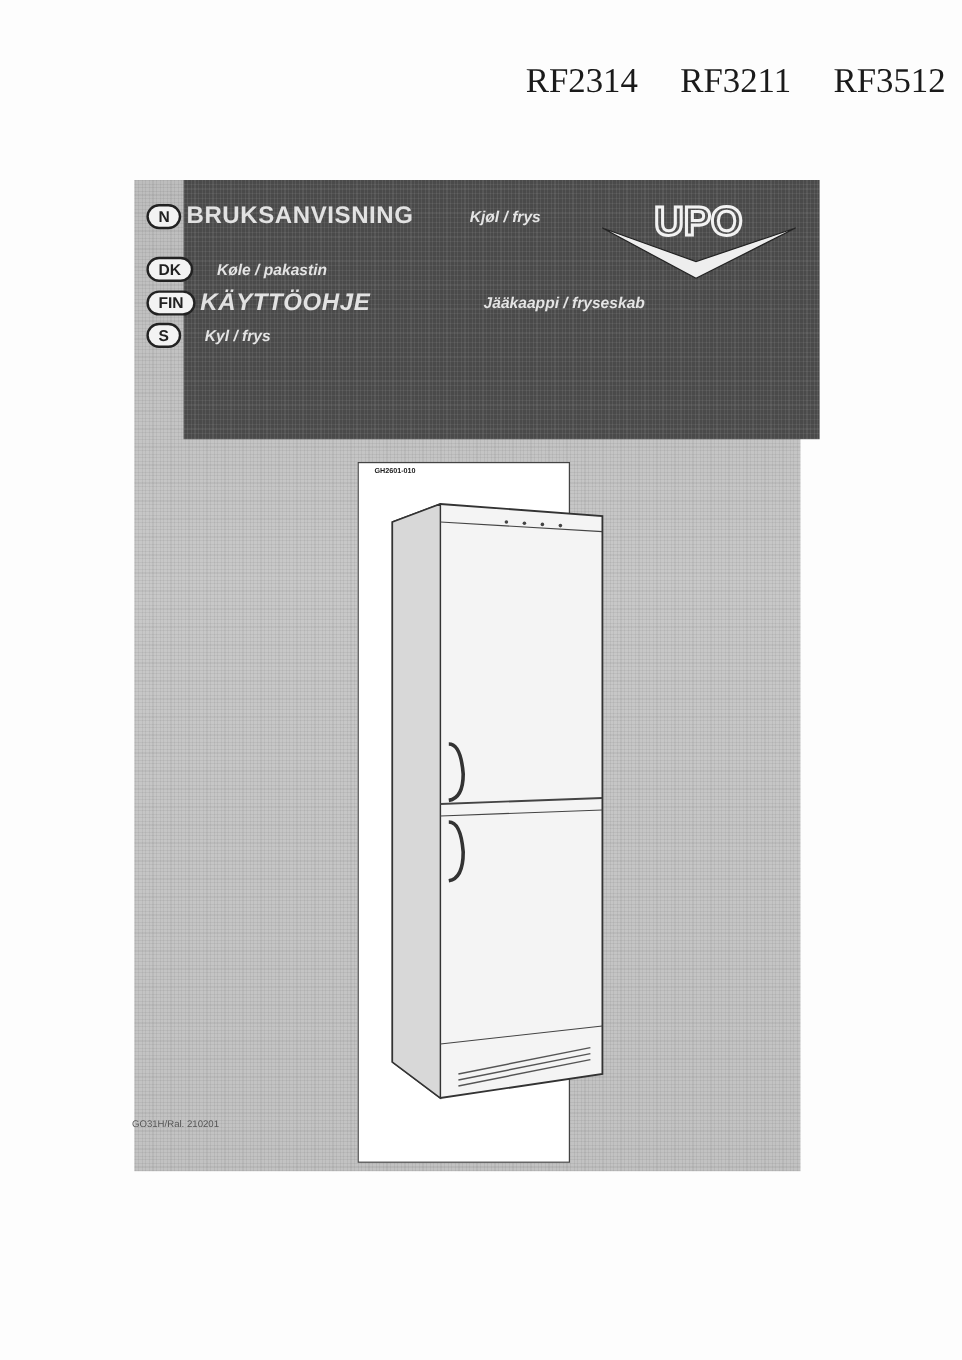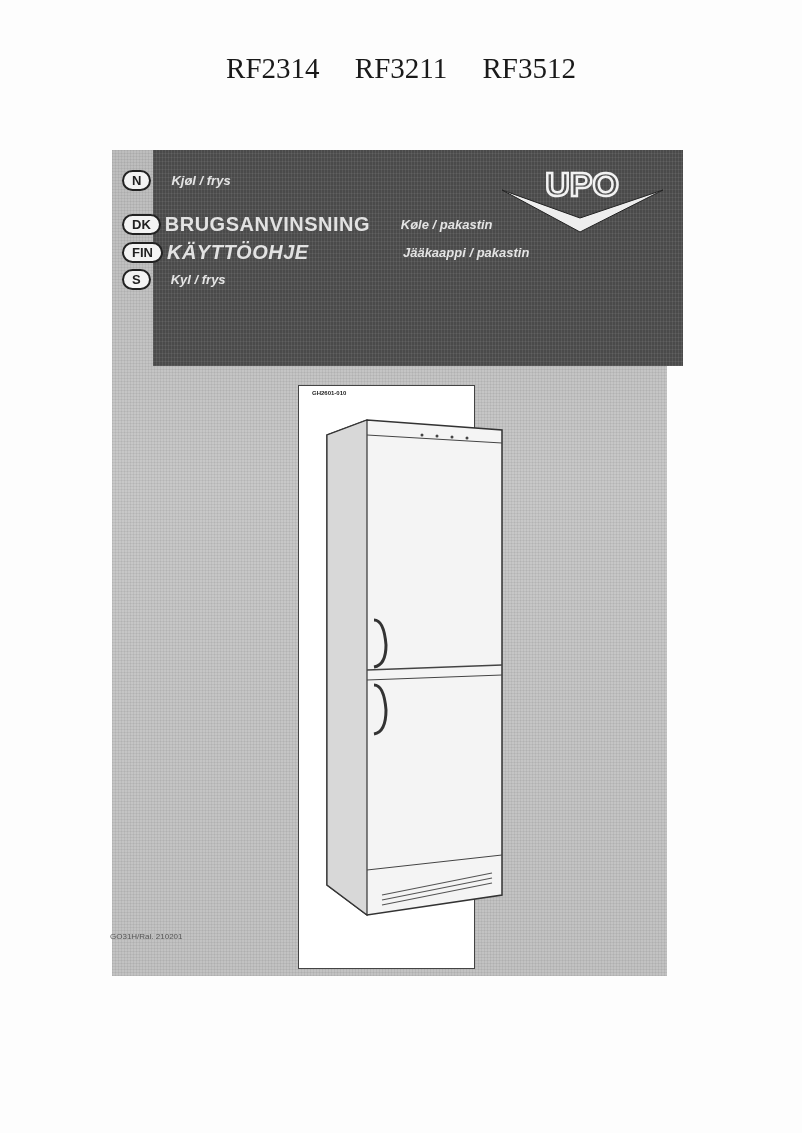--- a/index.html
+++ b/index.html
@@ -1,17 +1,17 @@
 <!DOCTYPE html>
 <html><head>
 <meta charset="utf-8">
 <style>
   html, body { margin:0; padding:0; }
   body { width:802px; height:1133px; background:#fdfdfd; position:relative; overflow:hidden; font-family:"Liberation Sans", sans-serif; }
-  .models { position:absolute; top:52px; left:0; width:802px; text-align:center; font-family:"Liberation Serif", serif; font-size:29px; color:#1a1a1a; }
+  .models { position:absolute; top:52px; left:0; width:802px; text-align:right; font-family:"Liberation Serif", serif; font-size:29px; color:#1a1a1a; }
   .models span { margin:0 14px; }
   .cover { position:absolute; left:112px; top:150px; width:555px; height:826px;
     background:
       repeating-linear-gradient(90deg, rgba(0,0,0,0.05) 0 1px, transparent 1px 3px),
       repeating-linear-gradient(0deg, rgba(0,0,0,0.05) 0 1px, transparent 1px 3px),
       linear-gradient(180deg,#bdbdbd,#c8c8c8 40%,#c2c2c2 100%);
   }
   .dark { position:absolute; left:153px; top:150px; width:530px; height:216px;
     background:
       repeating-linear-gradient(90deg, rgba(255,255,255,0.07) 0 1px, transparent 1px 3px),
@@ -35,31 +35,31 @@
   <span>RF2314</span>
   <span>RF3211</span>
   <span>RF3512</span>
 </div>
 
 <div class="cover"></div>
 <div class="dark"></div>
 
 <div class="row" style="top:168px">
   <span class="badge">N</span>
+  <span class="title">BRUKSANVISNING</span>
   <span class="sub">Kjøl / frys</span>
 </div>
 <div class="row" style="top:212px">
   <span class="badge">DK</span>
-  <span class="title">BRUGSANVINSNING</span>
   <span class="sub">Køle / pakastin</span>
 </div>
 <div class="row" style="top:240px">
   <span class="badge">FIN</span>
   <span class="title it">KÄYTTÖOHJE</span>
-  <span class="sub">Jääkaappi / pakastin</span>
+  <span class="sub">Jääkaappi / fryseskab</span>
 </div>
 <div class="row" style="top:267px">
   <span class="badge">S</span>
   <span class="sub">Kyl / frys</span>
 </div>
 
 <svg class="logo" viewBox="0 0 165 75">
   <polygon points="2,30 80,72 163,30 80,58" fill="#eee" stroke="#222" stroke-width="1"></polygon>
   <text x="82" y="36" text-anchor="middle" font-family="Liberation Sans, sans-serif" font-size="34" font-weight="bold" fill="none" stroke="#f2f2f2" stroke-width="2.5">UPO</text>
 </svg>

